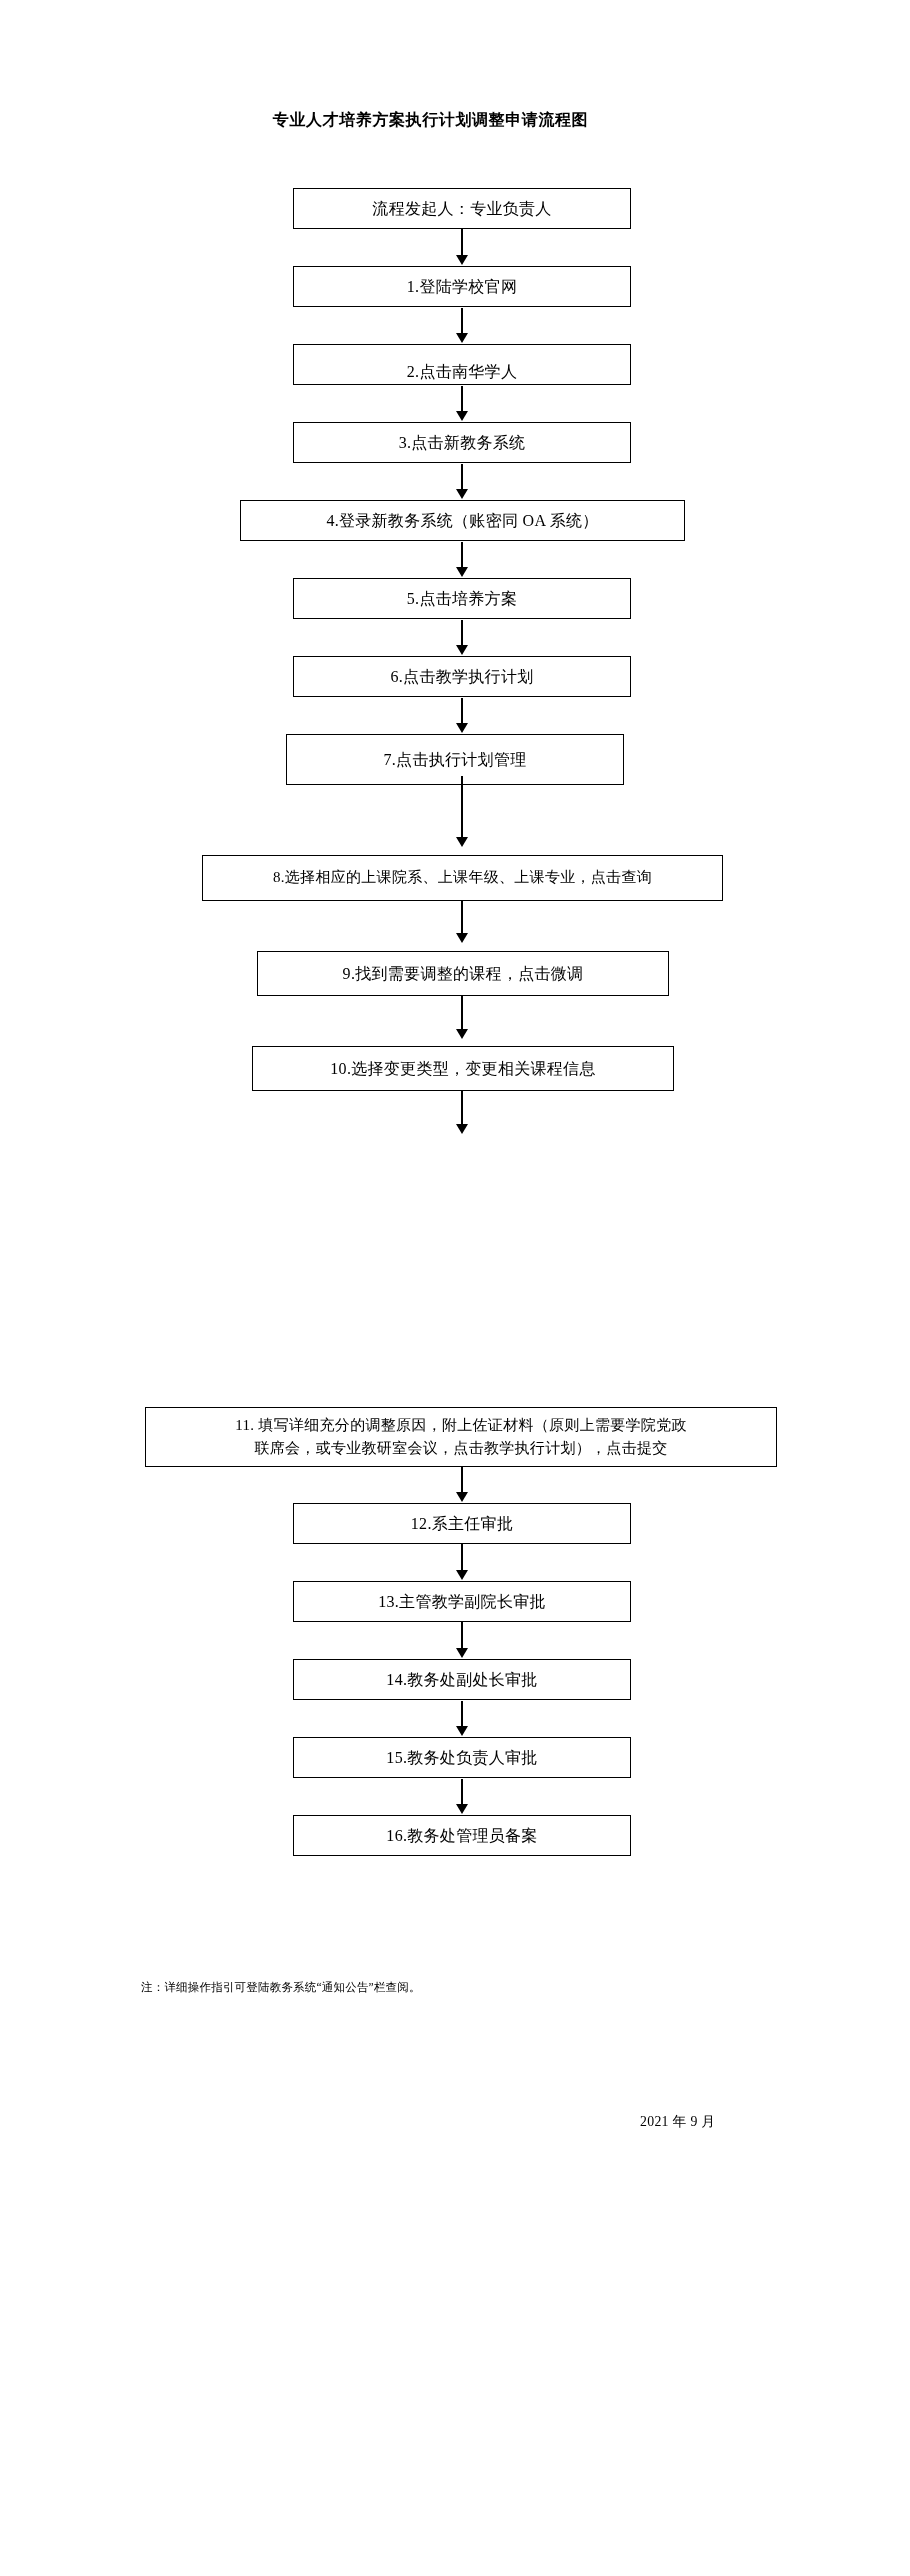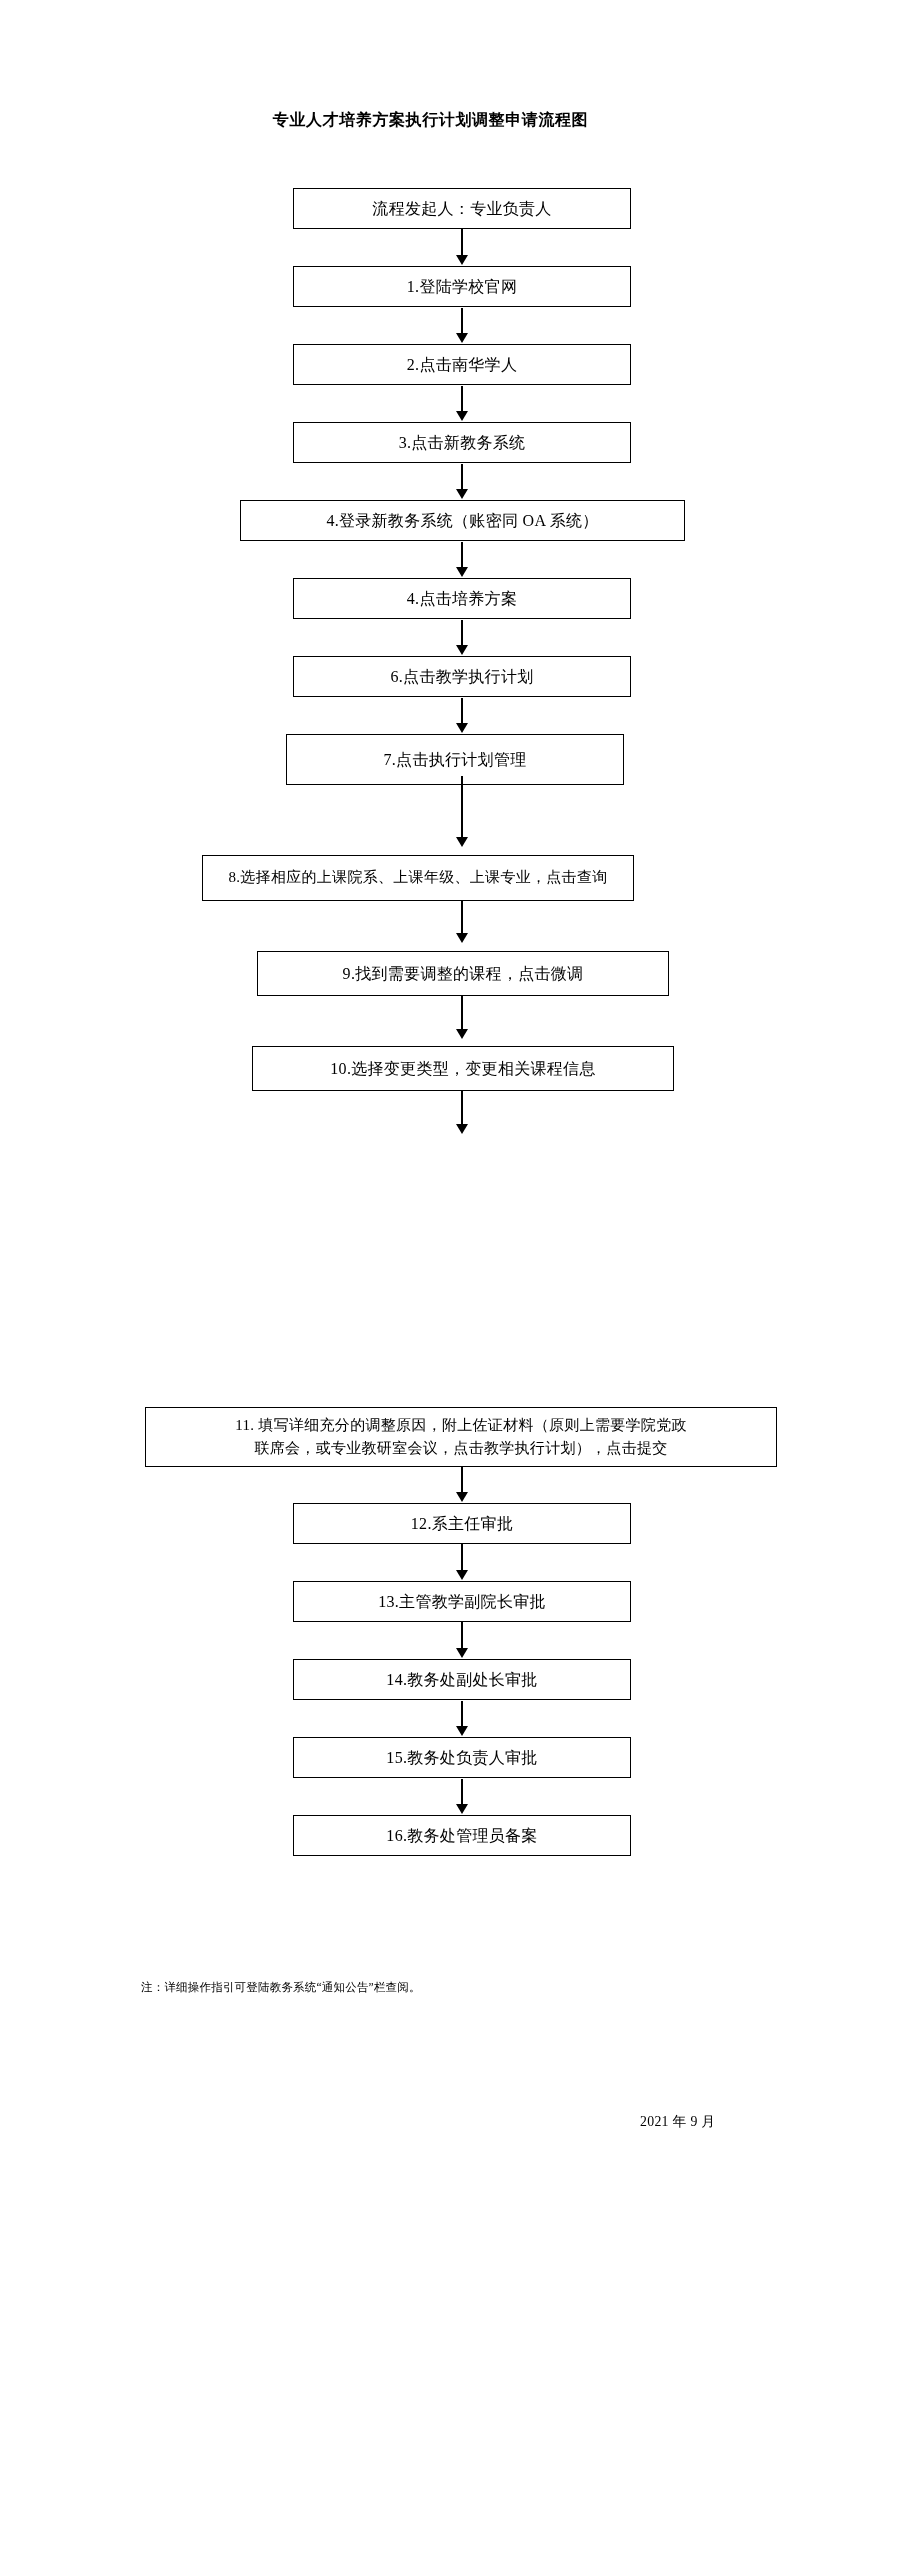--- a/index.html
+++ b/index.html
@@ -110,57 +110,57 @@
     </div>
     <div class="conn" style="left:461px; top:229px; height:27.5px;"></div>
     <div class="arrowhead" style="left:456px; top:255px;"></div>
 
     <div class="node" style="left:293px; top:266px; width:338px; height:41px;">
       <span class="txt">1.登陆学校官网</span>
     </div>
     <div class="conn" style="left:461px; top:308px; height:27.5px;"></div>
     <div class="arrowhead" style="left:456px; top:333px;"></div>
 
-    <div class="node" style="left:293px; top:344px; width:338px; height:41px;">
+    <div class="node" style="left:293px; top:344px; width:338px; height:41px;align-items:flex-end;">
       <span class="txt">2.点击南华学人</span>
     </div>
     <div class="conn" style="left:461px; top:386px; height:27.5px;"></div>
     <div class="arrowhead" style="left:456px; top:411px;"></div>
 
     <div class="node" style="left:293px; top:422px; width:338px; height:41px;">
       <span class="txt">3.点击新教务系统</span>
     </div>
     <div class="conn" style="left:461px; top:464px; height:27.5px;"></div>
     <div class="arrowhead" style="left:456px; top:489px;"></div>
 
     <div class="node" style="left:240px; top:500px; width:445px; height:41px;">
       <span class="txt">4.登录新教务系统（账密同 OA 系统）</span>
     </div>
     <div class="conn" style="left:461px; top:542px; height:27.5px;"></div>
     <div class="arrowhead" style="left:456px; top:567px;"></div>
 
     <div class="node" style="left:293px; top:578px; width:338px; height:41px;">
-      <span class="txt">4.点击培养方案</span>
+      <span class="txt">5.点击培养方案</span>
     </div>
     <div class="conn" style="left:461px; top:620px; height:27.5px;"></div>
     <div class="arrowhead" style="left:456px; top:645px;"></div>
 
     <div class="node" style="left:293px; top:656px; width:338px; height:41px;">
       <span class="txt">6.点击教学执行计划</span>
     </div>
     <div class="conn" style="left:461px; top:698px; height:27.5px;"></div>
     <div class="arrowhead" style="left:456px; top:723px;"></div>
 
     <div class="node" style="left:286px; top:734px; width:338px; height:51px;">
       <span class="txt">7.点击执行计划管理</span>
     </div>
     <div class="conn" style="left:461px; top:776px; height:63px;"></div>
     <div class="arrowhead" style="left:456px; top:837px;"></div>
 
-    <div class="node" style="left:202px; top:855px; width:432px; height:46px; font-size:15px;">
+    <div class="node" style="left:202px; top:855px; width:521px; height:46px; font-size:15px;">
       <span class="txt">8.选择相应的上课院系、上课年级、上课专业，点击查询</span>
     </div>
     <div class="conn" style="left:461px; top:901px; height:34px;"></div>
     <div class="arrowhead" style="left:456px; top:933px;"></div>
 
     <div class="node" style="left:257px; top:951px; width:412px; height:45px;">
       <span class="txt">9.找到需要调整的课程，点击微调</span>
     </div>
     <div class="conn" style="left:461px; top:996px; height:34px;"></div>
     <div class="arrowhead" style="left:456px; top:1029px;"></div>

